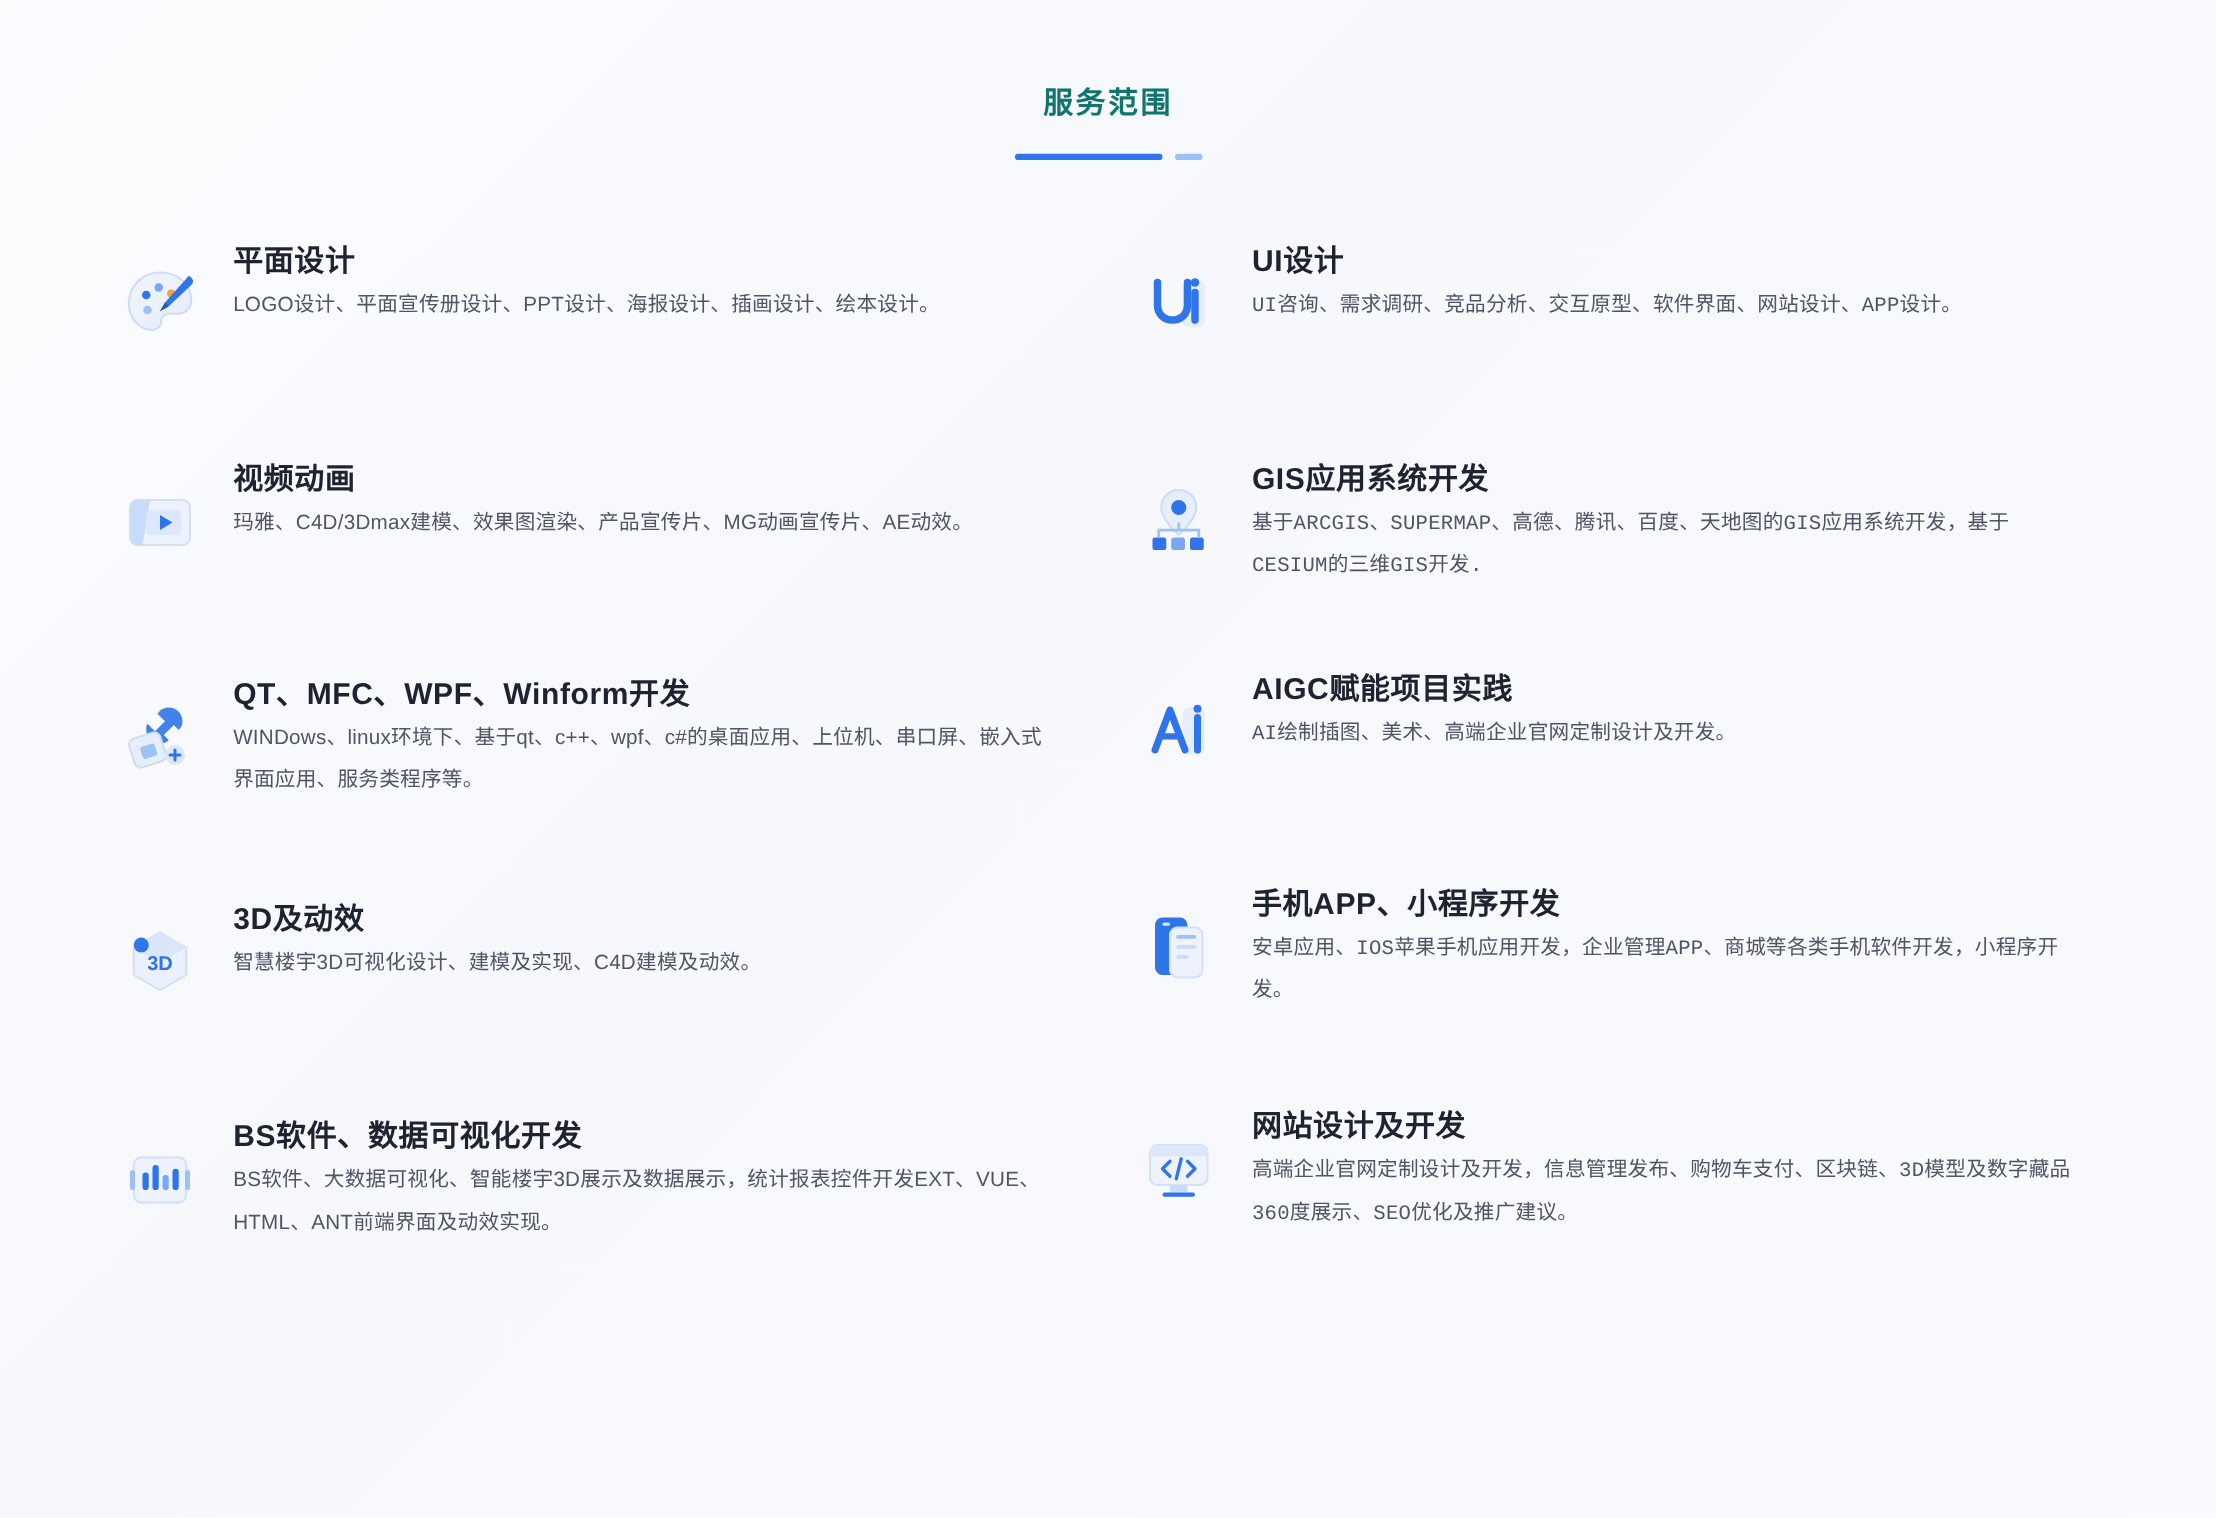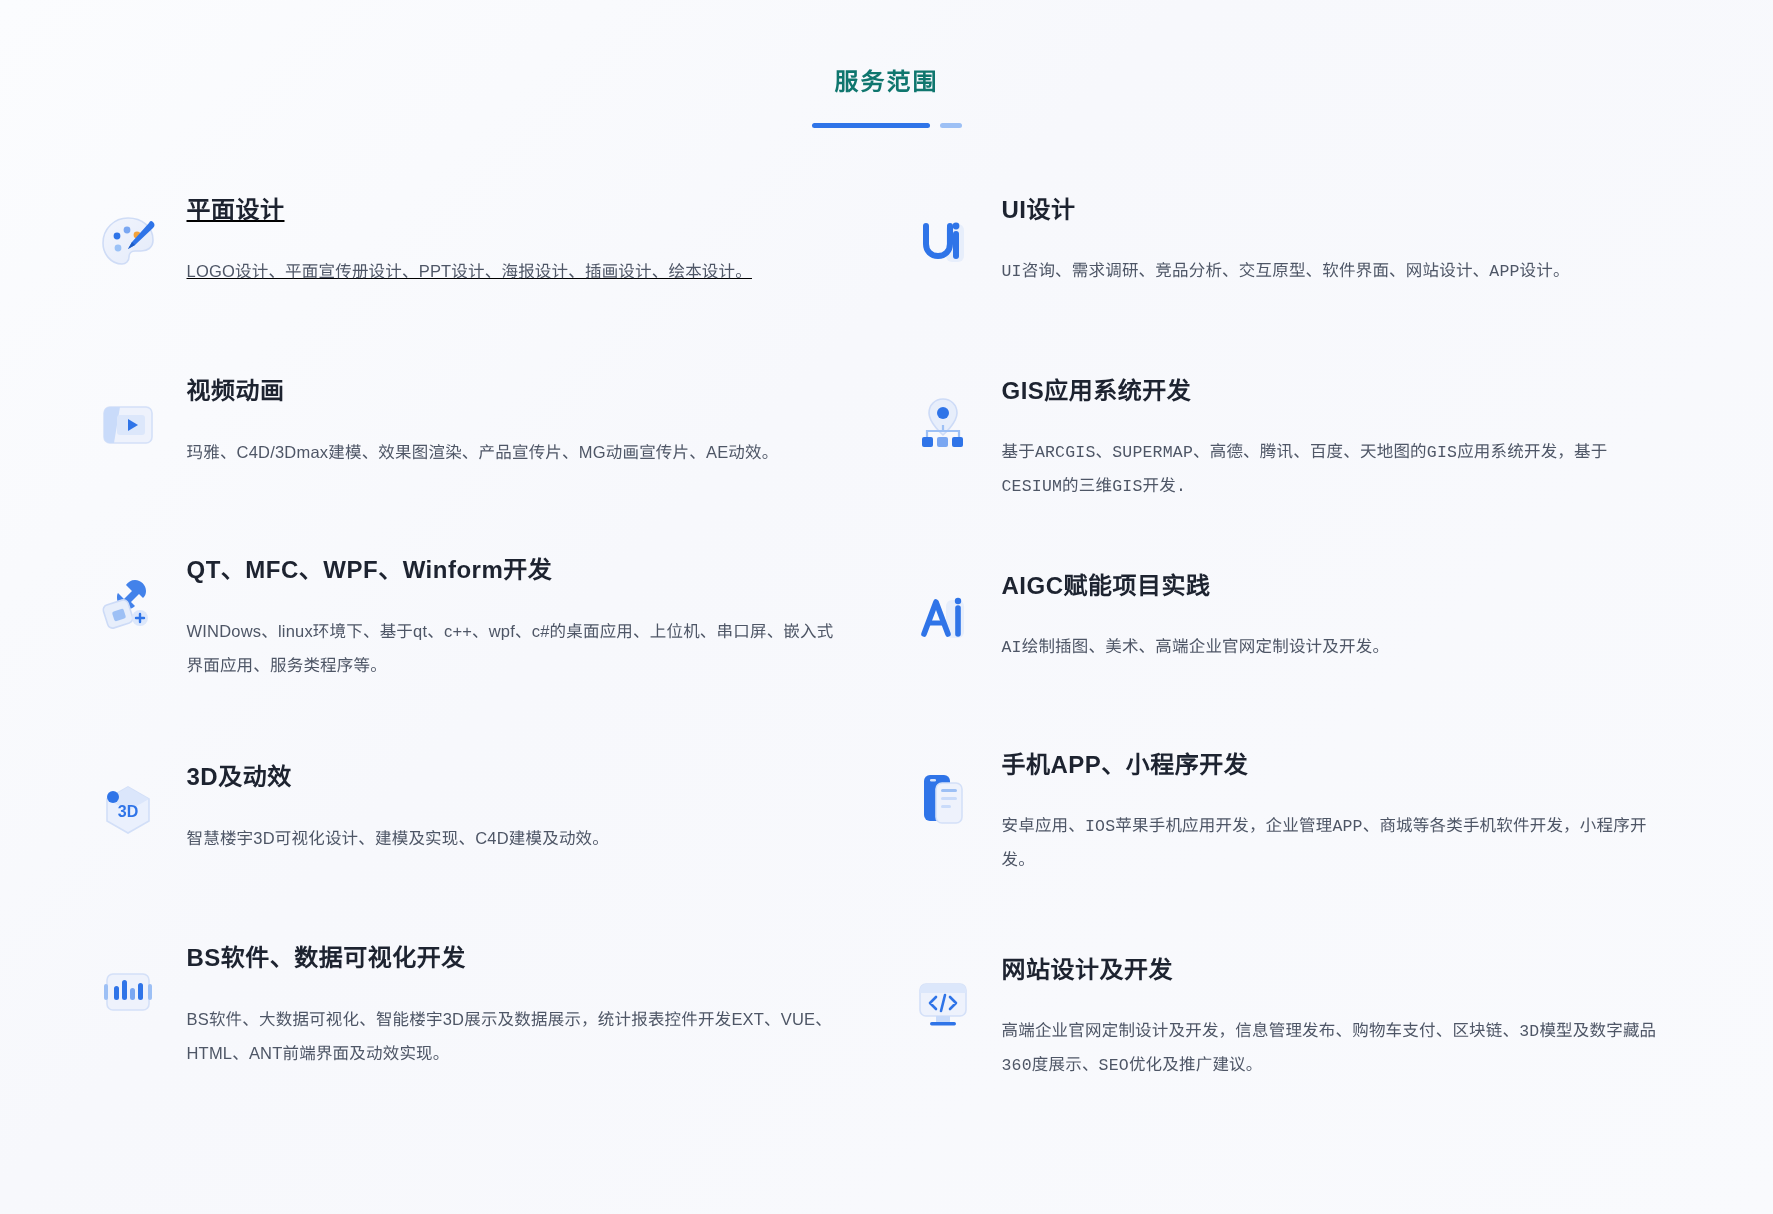--- a/index.html
+++ b/index.html
@@ -63,21 +63,21 @@
   .col-left  { padding-left: 50px; }
   .col-right { padding-left: 10px; }
 
   .service-item {
     display: flex;
     align-items: flex-start;
     gap: 22px;
   }
 
   
-  .col-left  .service-item:nth-child(1) { margin-top: 10px; text-decoration: underline; }
+  .col-left  .service-item:nth-child(1) { margin-top: 10px; }
   .col-left  .service-item:nth-child(2) { margin-top: 82px; }
   .col-left  .service-item:nth-child(3) { margin-top: 80px; }
   .col-left  .service-item:nth-child(4) { margin-top: 74px; }
   .col-left  .service-item:nth-child(5) { margin-top: 82px; }
 
   .col-right .service-item:nth-child(1) { margin-top: 10px; }
   .col-right .service-item:nth-child(2) { margin-top: 82px; }
   .col-right .service-item:nth-child(3) { margin-top: 62px; }
   .col-right .service-item:nth-child(4) { margin-top: 80px; }
   .col-right .service-item:nth-child(5) { margin-top: 72px; }
@@ -96,21 +96,21 @@
   .item-text { padding-top: 4px; }
 
   .item-title {
     font-size: 24px;
     font-weight: bold;
     color: #1d2330;
     letter-spacing: 0.5px;
     line-height: 1.3;
   }
   .item-desc {
-    margin-top: 30px;
+    margin-top: 3px;
     font-size: 16.5px;
     color: #4e5666;
     line-height: 2.05;
     max-width: 660px;
     letter-spacing: 0.2px;
   }
   .col-right .item-desc { max-width: 660px; font-family: Liberation Mono, monospace; }
 </style>
 </head>
 <body>

